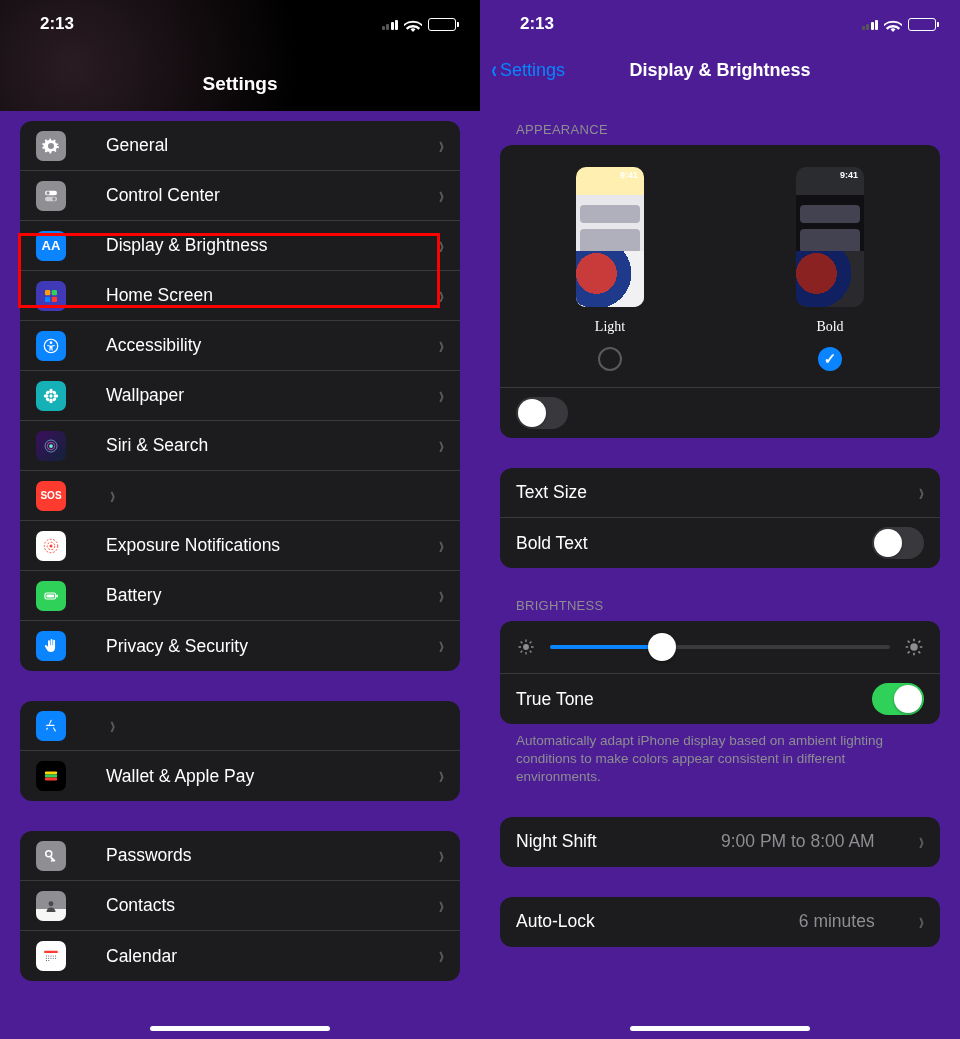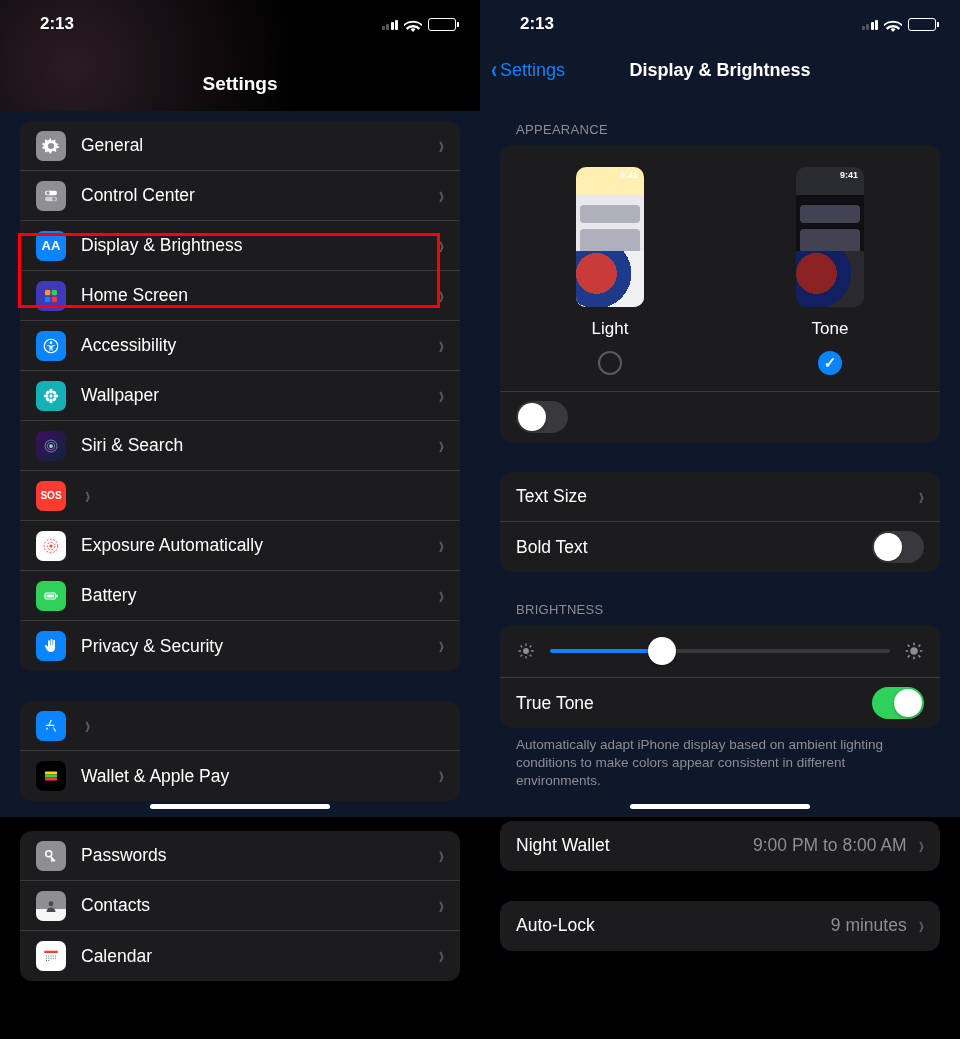--- a/index.html
+++ b/index.html
@@ -4,21 +4,21 @@
 <style>
 * { box-sizing: border-box; margin: 0; padding: 0; }
 body {
   width: 960px; height: 1039px;
   background: #000;
   font-family: -apple-system, "Helvetica Neue", Arial, sans-serif;
   color: #fff;
   display: flex;
   overflow: hidden;
 }
-.screen { width: 480px; height: 817px; position: relative; background: #0f172a; }
+.screen { width: 480px; height: 1039px; position: relative; background: #4c1d95; }
 .status-bar {
   height: 48px;
   display: flex; align-items: center; justify-content: space-between;
   padding: 0 24px 0 40px;
   color: #fff;
   font-weight: 600;
 }
 .status-time { font-size: 17px; }
 .status-icons { display: flex; align-items: center; gap: 6px; }
 .signal-icon { display:flex; align-items:flex-end; gap:1.5px; height:12px; }
@@ -41,24 +41,25 @@
 .back-chevron { font-size:24px; font-weight:600; line-height:1; transform:scaleX(0.7); }
 .nav-title { position:absolute; left:0; right:0; text-align:center; font-size:18px; font-weight:600; pointer-events:none;}
 
 .group { margin: 30px 20px 0; }
 .group-header { font-size:13px; color:#8d8d92; letter-spacing:0.3px; padding:0 16px 8px; text-transform:uppercase; }
 .card { background:#1c1c1e; border-radius:12px; overflow:hidden; }
 .row {
   display:flex; align-items:center; min-height:50px; padding:0 16px;
   border-bottom:0.5px solid #3a3a3c;
   cursor:pointer;
+  gap:32px;
 }
 .row:last-child { border-bottom:none; }
 .row-icon {
-  width:30px; height:30px; border-radius:7px; margin-right:15px;
+  width:30px; height:30px; border-radius:7px; margin-right:8px;
   display:flex; align-items:center; justify-content:center;
   color:#fff; font-size:16px;
   flex-shrink:0;
 }
 .row-icon svg { width:18px; height:18px; }
 .row-label { flex:1; font-size:17.5px; }
 .chevron { color:#5a5a5e; font-size:16px; font-weight:600; transform:scaleY(1.6); margin-left:4px;}
 .row-detail { color:#8d8d92; font-size:17.5px; margin-right:8px;}
 
 .highlight-box { position:absolute; border:3px solid #ff0000; pointer-events:none; }
@@ -69,21 +70,21 @@
 .phone-light { background:linear-gradient(180deg,#ffefb0 0 20%, #e8e8ec 20% 100%);}
 .phone-dark  { background:linear-gradient(180deg,#2a2c30 0 20%, #101014 20% 100%);}
 .mock-time { position:absolute; top:3px; right:6px; font-size:9px; font-weight:600; color:#fff;margin-left:48px;}
 .mock-widgets { position:absolute; top:38px; left:4px; right:4px; }
 .mock-w { height:18px; border-radius:4px; margin-bottom:6px;}
 .phone-light .mock-w { background:rgba(120,120,140,0.5);}
 .phone-dark  .mock-w { background:rgba(100,100,120,0.6);}
 .mock-wall { position:absolute; bottom:0; left:0; right:0; height:56px; }
 .mock-wall.light { background:radial-gradient(circle at 30% 40%, #c93b3b 0 35%, #1f3a8a 35% 60%, #f1f1f4 60% 100%);}
 .mock-wall.dark  { background:radial-gradient(circle at 30% 40%, #8a2222 0 35%, #102060 35% 60%, #2a2a2e 60% 100%);}
-.opt-label { font-size:17px; }
+.opt-label { font-size:14px;font-family:Liberation Serif, serif; }
 .radio { width:24px; height:24px; border-radius:50%; border:2px solid #5a5a5e; display:flex; align-items:center; justify-content:center;}
 .radio.checked { background:#0a84ff; border-color:#0a84ff;}
 .radio.checked::after { content:"✓"; color:#fff; font-size:15px; font-weight:700; }
 
 .toggle { width:52px; height:32px; background:#39393d; border-radius:16px; position:relative; cursor:pointer; flex-shrink:0;}
 .toggle .knob { position:absolute; width:28px; height:28px; top:2px; left:2px; background:#fff; border-radius:50%; box-shadow:0 1px 3px rgba(0,0,0,0.3);}
 .toggle.on { background:#30d158;}
 .toggle.on .knob { left:22px; }
 
 .slider-row { display:flex; align-items:center; gap:14px; padding:16px 16px; border-bottom:0.5px solid #3a3a3c;}
@@ -215,21 +216,21 @@
           <span class="chevron">›</span>
         </div>
         <div class="row">
           <span class="row-icon ic-exp">
               <svg viewBox="0 0 24 24">
                 <circle cx="12" cy="12" r="9" fill="none" stroke="#ff3b30" stroke-width="1.2" stroke-dasharray="2.5 2"></circle>
                 <circle cx="12" cy="12" r="5" fill="none" stroke="#ff3b30" stroke-width="1.2" stroke-dasharray="2.5 2"></circle>
                 <circle cx="12" cy="12" r="2" fill="#ff3b30"></circle>
               </svg>
             </span>
-          <span class="row-label">Exposure Automatically</span>
+          <span class="row-label">Exposure Notifications</span>
           <span class="chevron">›</span>
         </div>
         <div class="row">
           <span class="row-icon ic-batt">
               <svg viewBox="0 0 24 24" fill="#fff">
                 <rect x="4" y="8" width="14" height="8" rx="2" fill="none" stroke="#fff" stroke-width="1.6"></rect>
                 <rect x="19" y="10" width="2" height="4" rx="1"></rect>
                 <rect x="6" y="10" width="10" height="4" rx="1"></rect>
               </svg>
             </span>
@@ -368,21 +369,21 @@
         </div>
         <div class="appearance-opt">
           <div class="phone-mock phone-dark">
             <span class="mock-time">9:41</span>
             <div class="mock-widgets">
                 <div class="mock-w"></div>
                 <div class="mock-w" style="height:24px"></div>
               </div>
             <div class="mock-wall dark"></div>
           </div>
-          <span class="opt-label">Tone</span>
+          <span class="opt-label">Bold</span>
           <span class="radio checked"></span>
         </div>
       </div>
       <div class="row">
         <span class="toggle">
             <span class="knob"></span>
           </span>
       </div>
     </div>
   </div>
@@ -443,31 +444,31 @@
             <span class="knob"></span>
           </span>
       </div>
     </div>
     <div class="footer-text">Automatically adapt iPhone display based on ambient lighting conditions to make colors appear consistent in different environments.</div>
   </div>
 
   <div class="group">
     <div class="card">
       <div class="row">
-        <span class="row-label">Night Wallet</span>
+        <span class="row-label">Night Shift</span>
         <span class="row-detail">9:00 PM to 8:00 AM</span>
         <span class="chevron">›</span>
       </div>
     </div>
   </div>
 
   <div class="group">
     <div class="card">
       <div class="row">
         <span class="row-label">Auto-Lock</span>
-        <span class="row-detail">9 minutes</span>
+        <span class="row-detail">6 minutes</span>
         <span class="chevron">›</span>
       </div>
     </div>
   </div>
 
   <div class="home-ind"></div>
 </div>
 
 </body></html>

